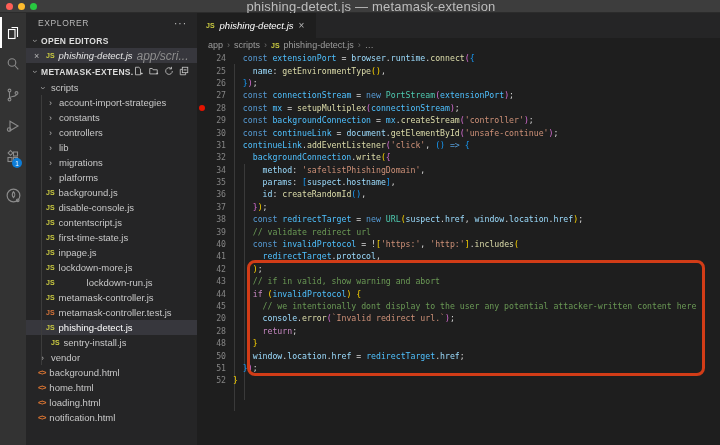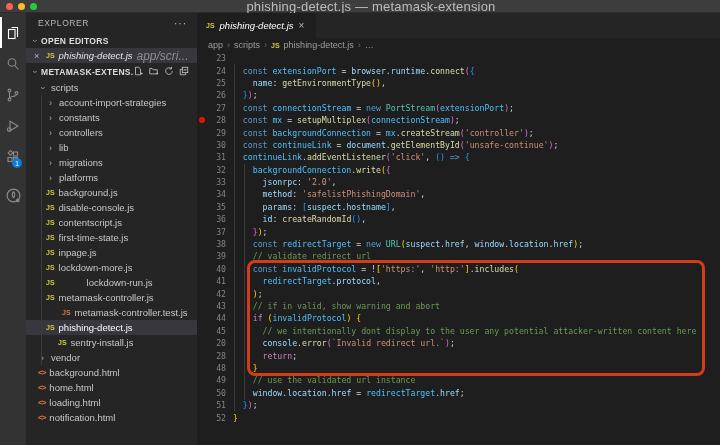--- a/index.html
+++ b/index.html
@@ -242,29 +242,29 @@
           <span class="tree-label">lockdown-more.js</span>
         </div>
         <div class="tree-row" style="padding-left: 20px; gap: 32px;">
           <span class="js-badge">JS</span>
           <span class="tree-label">lockdown-run.js</span>
         </div>
         <div class="tree-row" style="padding-left: 20px;">
           <span class="js-badge">JS</span>
           <span class="tree-label">metamask-controller.js</span>
         </div>
-        <div class="tree-row" style="padding-left: 36px;">
+        <div class="tree-row" style="padding-left: 20px;">
           <span class="js-badge test">JS</span>
           <span class="tree-label">metamask-controller.test.js</span>
         </div>
         <div class="tree-row selected" style="padding-left: 20px;">
           <span class="js-badge">JS</span>
           <span class="tree-label">phishing-detect.js</span>
         </div>
-        <div class="tree-row" style="padding-left: 32px; text-align: center;">
+        <div class="tree-row" style="padding-left: 25px; text-align: center;">
           <span class="js-badge">JS</span>
           <span class="tree-label">sentry-install.js</span>
         </div>
         <div class="tree-row" style="padding-left: 12px;">
           <span class="chev">›</span>
           <span class="tree-label">vendor</span>
         </div>
         <div class="tree-row" style="padding-left: 12px;">
           <span class="html-badge">&lt;&gt;</span>
           <span class="tree-label">background.html</span>
@@ -300,24 +300,20 @@
         <span class="bc-sep">›</span>
         <span class="js-badge">JS</span>
         <span class="bc-item">phishing-detect.js</span>
         <span class="bc-sep">›</span>
         <span class="bc-item">…</span>
       </div>
 
     <div class="code">
       <div class="indent-guide" style="left:37px; top:12.4px; height:347px;"></div>
       <div class="indent-guide" style="left:47px; top:111.6px; height:236px;"></div>
-    <div class="code-line">
-          <span class="ln">23</span>
-          <span class="line-content"></span>
-        </div>
         <div class="code-line">
           <span class="ln">24</span>
           <span class="line-content"><span class="tk-kw">  const </span><span class="tk-cvar">extensionPort</span><span class="tk-pun"> = </span><span class="tk-var">browser</span><span class="tk-pun">.</span><span class="tk-var">runtime</span><span class="tk-pun">.</span><span class="tk-fn">connect</span><span class="tk-b2">(</span><span class="tk-b3">{</span></span>
         </div>
         <div class="code-line">
           <span class="ln">25</span>
           <span class="line-content"><span class="tk-var">    name</span><span class="tk-pun">: </span><span class="tk-fn">getEnvironmentType</span><span class="tk-b1">()</span><span class="tk-pun">,</span></span>
         </div>
         <div class="code-line">
           <span class="ln">26</span>
@@ -342,24 +338,20 @@
         </div>
         <div class="code-line">
           <span class="ln">31</span>
           <span class="line-content"><span class="tk-cvar">  continueLink</span><span class="tk-pun">.</span><span class="tk-fn">addEventListener</span><span class="tk-b2">(</span><span class="tk-str">'click'</span><span class="tk-pun">, </span><span class="tk-b3">()</span><span class="tk-pun"> </span><span class="tk-kw">=&gt;</span><span class="tk-pun"> </span><span class="tk-b3">{</span></span>
         </div>
         <div class="code-line">
           <span class="ln">32</span>
           <span class="line-content"><span class="tk-cvar">    backgroundConnection</span><span class="tk-pun">.</span><span class="tk-fn">write</span><span class="tk-b1">(</span><span class="tk-b2">{</span></span>
         </div>
         <div class="code-line">
-          <span class="ln">33</span>
-          <span class="line-content"><span class="tk-var">      jsonrpc</span><span class="tk-pun">: </span><span class="tk-str">'2.0'</span><span class="tk-pun">,</span></span>
-        </div>
-        <div class="code-line">
           <span class="ln">34</span>
           <span class="line-content"><span class="tk-var">      method</span><span class="tk-pun">: </span><span class="tk-str">'safelistPhishingDomain'</span><span class="tk-pun">,</span></span>
         </div>
         <div class="code-line">
           <span class="ln">35</span>
           <span class="line-content"><span class="tk-var">      params</span><span class="tk-pun">: </span><span class="tk-b3">[</span><span class="tk-var">suspect</span><span class="tk-pun">.</span><span class="tk-var">hostname</span><span class="tk-b3">]</span><span class="tk-pun">,</span></span>
         </div>
         <div class="code-line">
           <span class="ln">36</span>
           <span class="line-content"><span class="tk-var">      id</span><span class="tk-pun">: </span><span class="tk-fn">createRandomId</span><span class="tk-b3">()</span><span class="tk-pun">,</span></span>
@@ -404,24 +396,20 @@
           <span class="ln">20</span>
           <span class="line-content"><span class="tk-var">      console</span><span class="tk-pun">.</span><span class="tk-fn">error</span><span class="tk-b2">(</span><span class="tk-str">`Invalid redirect url.`</span><span class="tk-b2">)</span><span class="tk-pun">;</span></span>
         </div>
         <div class="code-line">
           <span class="ln">28</span>
           <span class="line-content"><span class="tk-ctrl">      return</span><span class="tk-pun">;</span></span>
         </div>
         <div class="code-line">
           <span class="ln">48</span>
           <span class="line-content"><span class="tk-b1">    }</span></span>
-        </div>
-        <div class="code-line">
-          <span class="ln">49</span>
-          <span class="line-content"><span class="tk-com">    // use the validated url instance</span></span>
         </div>
         <div class="code-line">
           <span class="ln">50</span>
           <span class="line-content"><span class="tk-var">    window</span><span class="tk-pun">.</span><span class="tk-var">location</span><span class="tk-pun">.</span><span class="tk-var">href</span><span class="tk-pun"> = </span><span class="tk-cvar">redirectTarget</span><span class="tk-pun">.</span><span class="tk-var">href</span><span class="tk-pun">;</span></span>
         </div>
         <div class="code-line">
           <span class="ln">51</span>
           <span class="line-content"><span class="tk-b3">  }</span><span class="tk-b2">)</span><span class="tk-pun">;</span></span>
         </div>
         <div class="code-line">

